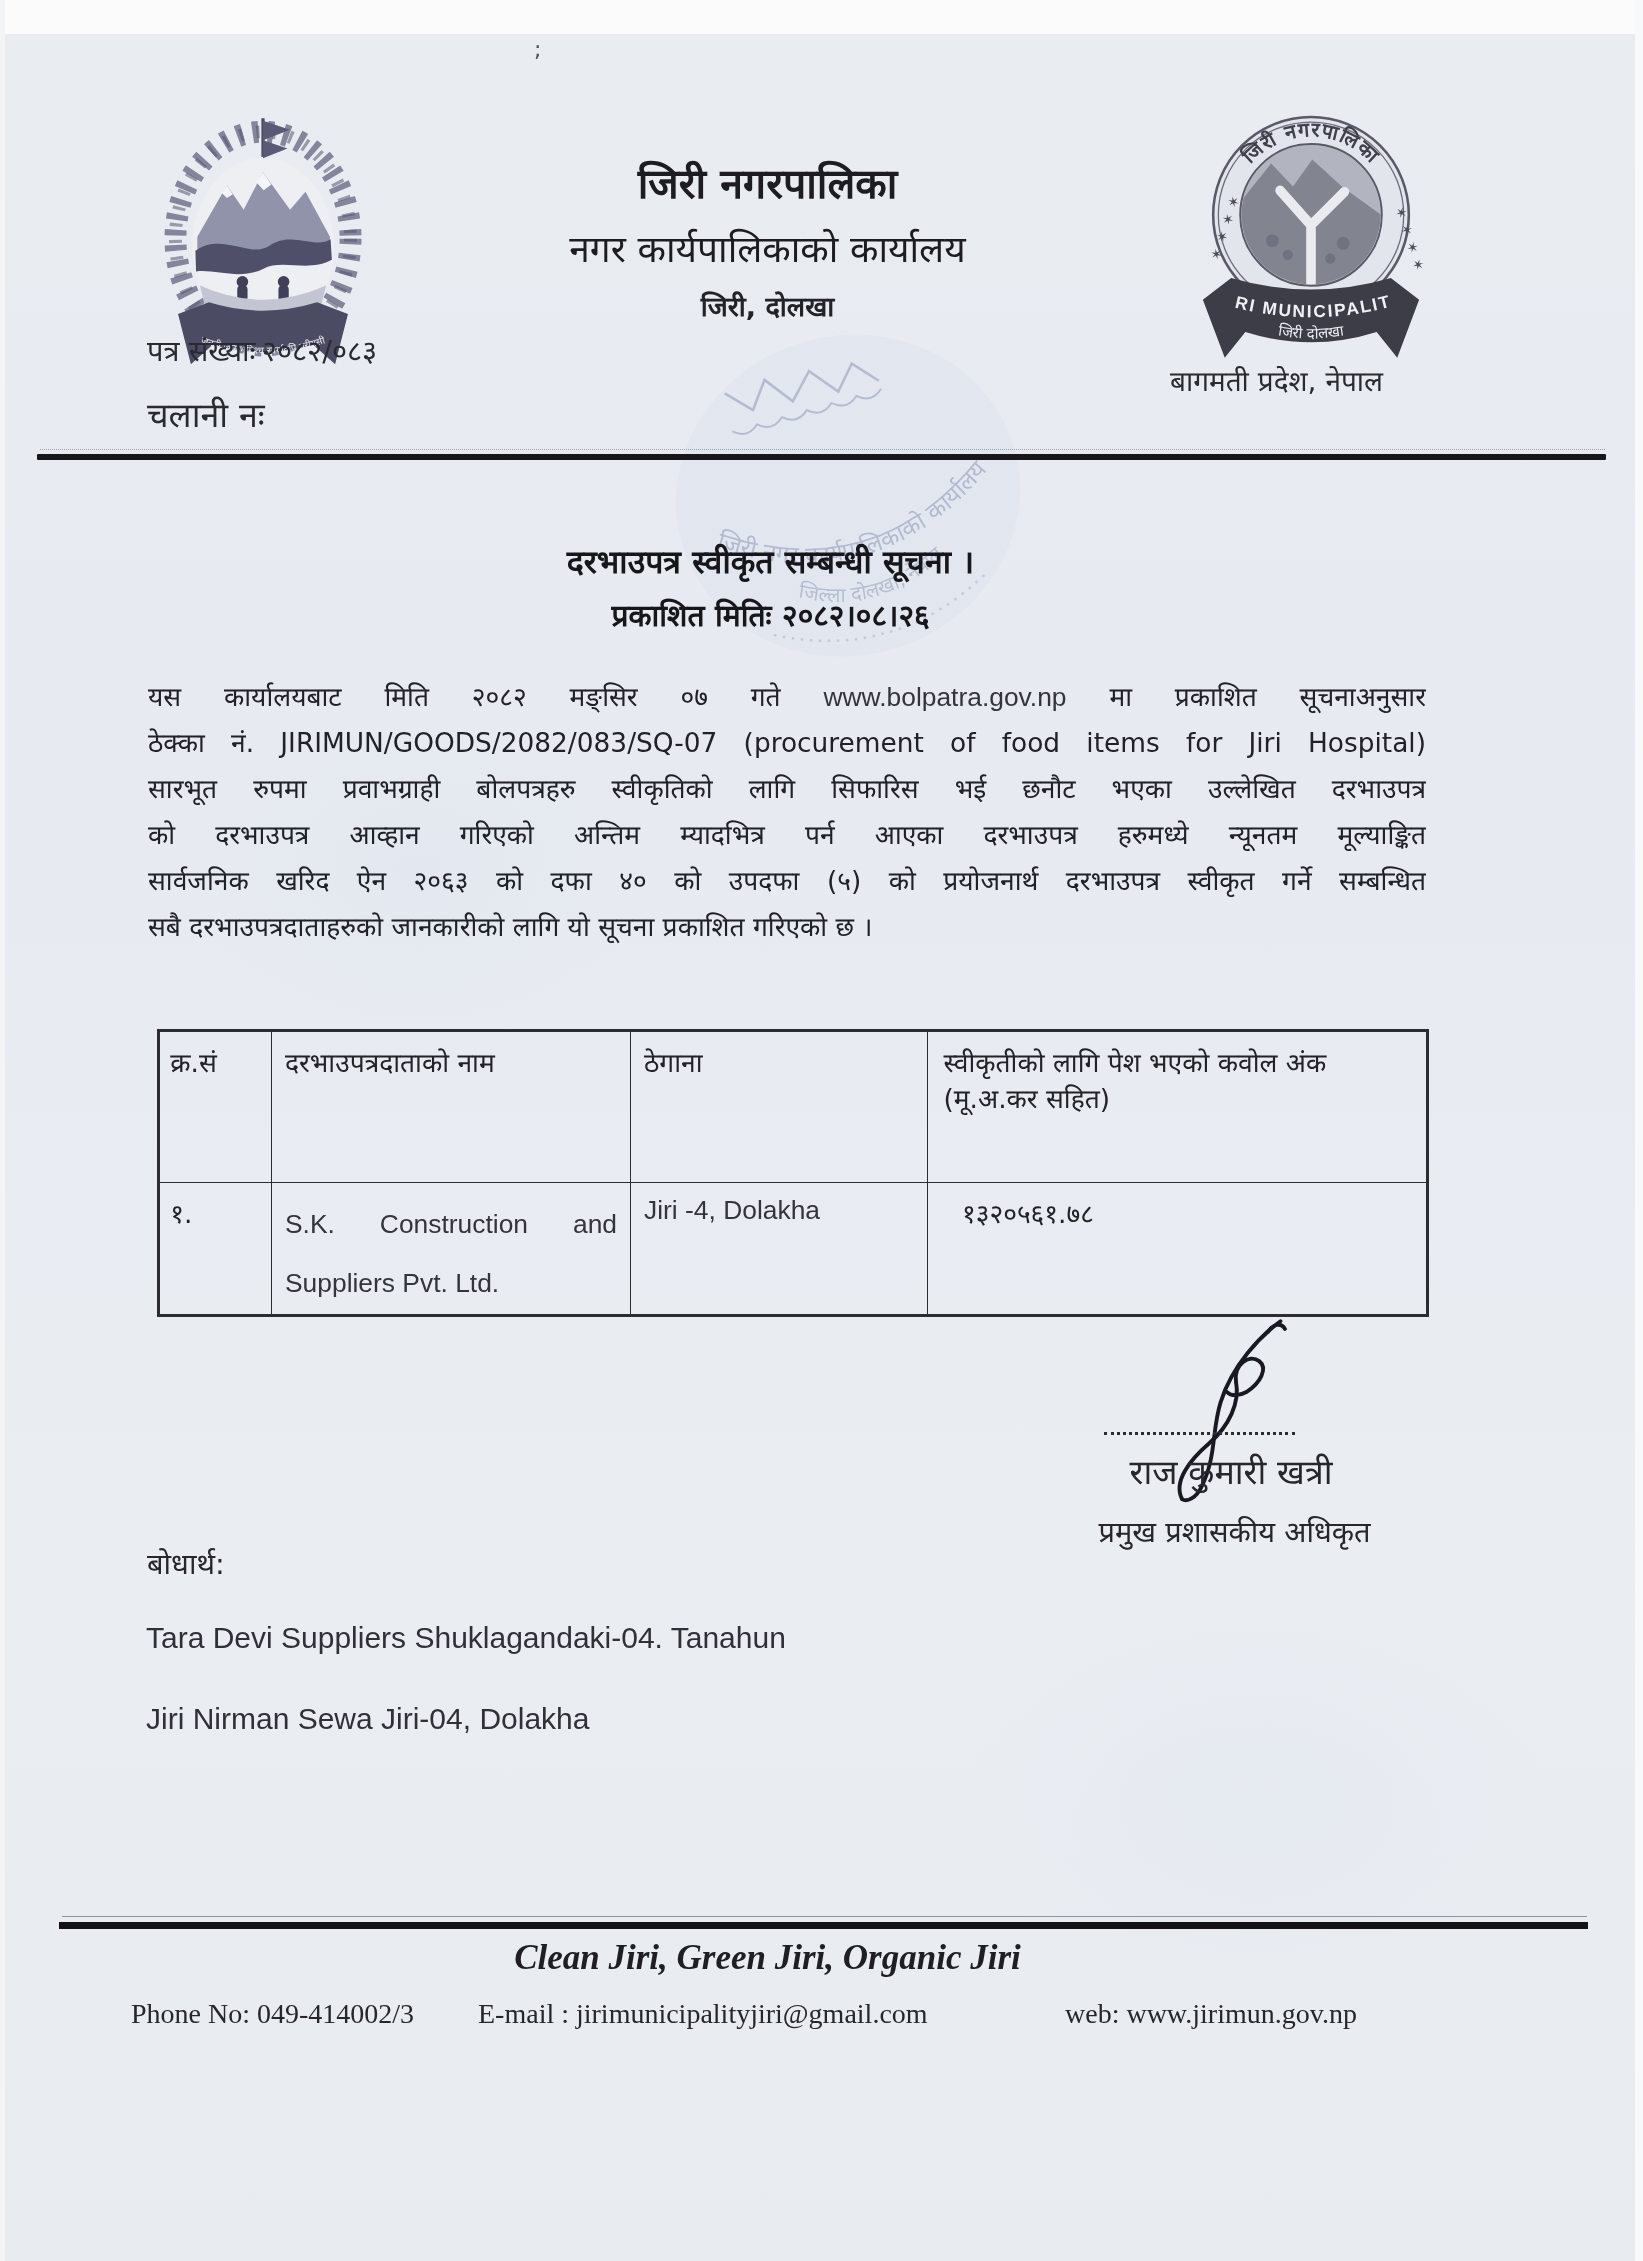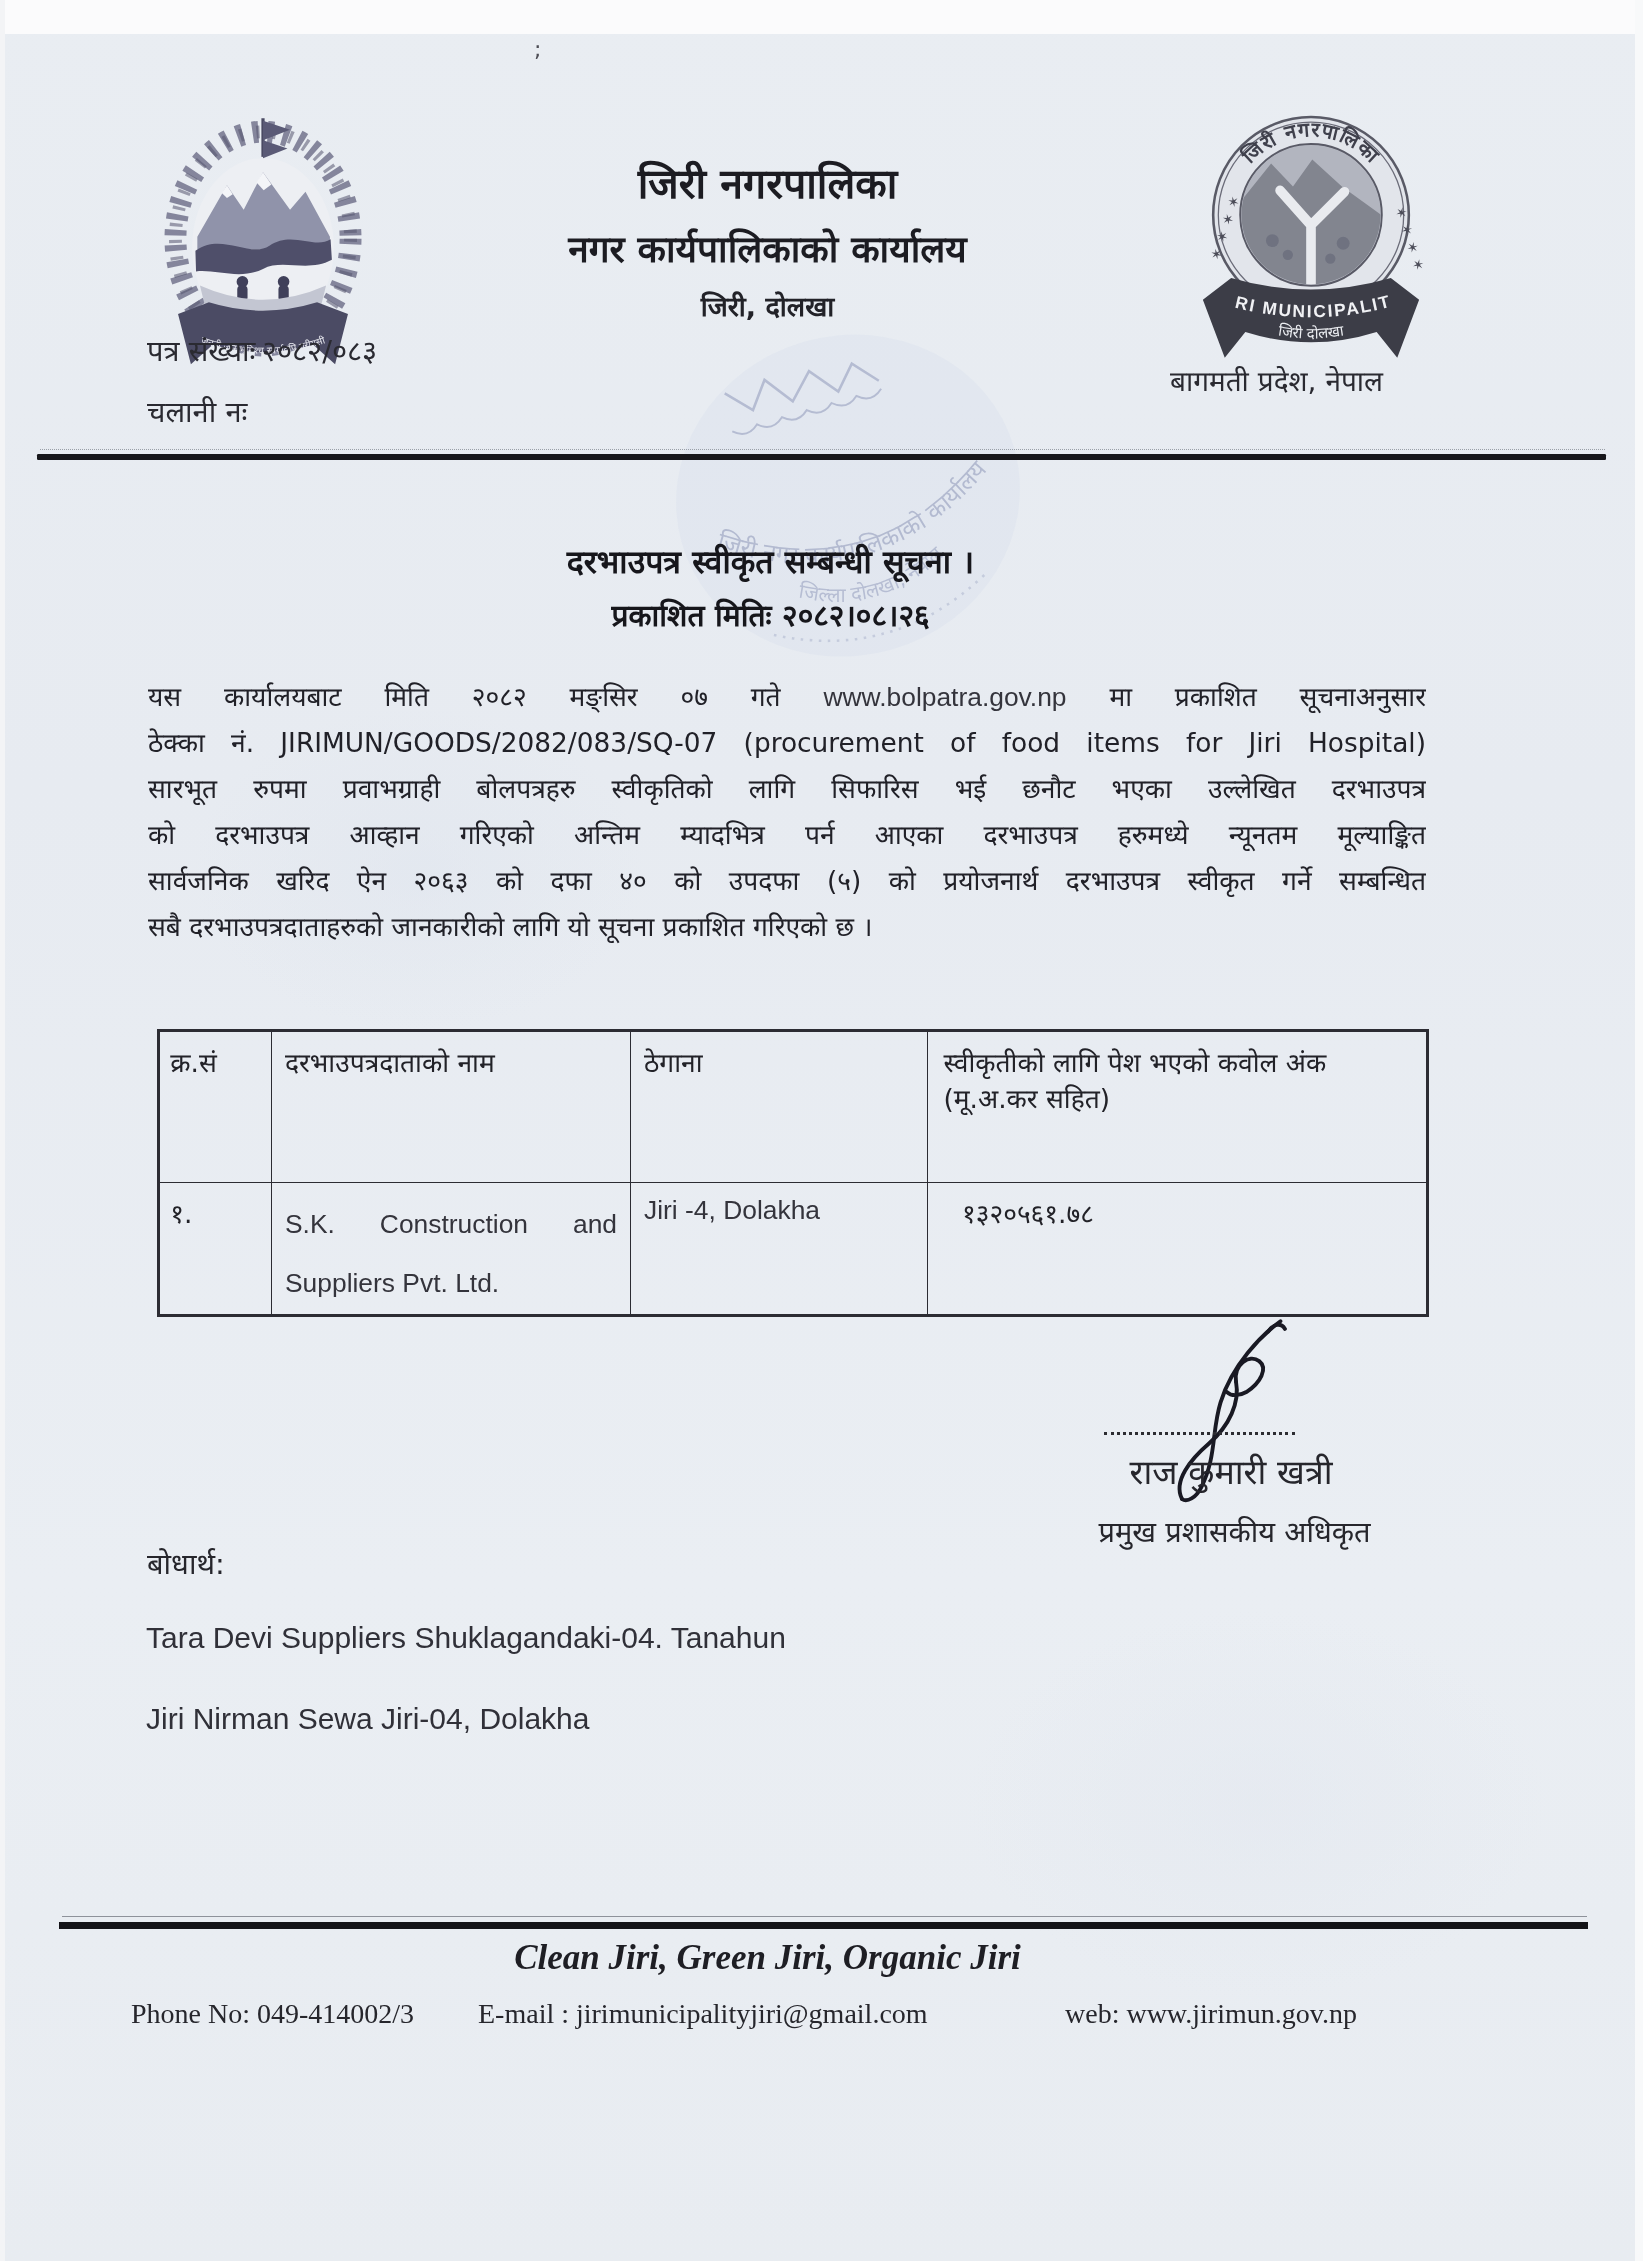--- a/index.html
+++ b/index.html
@@ -14,26 +14,26 @@
   .edge-left{position:absolute;left:0;top:0;width:4.5px;height:100%;background:#f3f4f6;}
   .stray{position:absolute;left:534px;top:37px;font-size:22px;color:#4d4d55;}
 
   .emblem-svg{position:absolute;left:160px;top:113px;}
   .seal-svg{position:absolute;left:1190px;top:99px;}
   .stamp-svg{position:absolute;left:648px;top:302px;opacity:.52;}
   .signature-svg{position:absolute;left:1142px;top:1312px;}
 
   .header-center{position:absolute;left:413px;top:159px;width:709px;text-align:center;}
   .h-muni{font-size:41px;font-weight:700;color:#1c1c22;line-height:50px;}
-  .h-office{font-size:37px;font-weight:700;color:#1c1c22;line-height:46px;margin-top:18px;}
+  .h-office{font-size:37px;font-weight:400;color:#1c1c22;line-height:46px;margin-top:18px;}
   .h-place{font-size:27px;font-weight:700;color:#222228;margin-top:14px;}
 
   .letter-no{position:absolute;left:147px;top:330px;font-size:29px;color:#2a2a31;}
   .letter-no .val{margin-left:6.4px;}
-  .dispatch-no{position:absolute;left:147px;top:391px;font-size:29px;color:#2a2a31;}
+  .dispatch-no{position:absolute;left:147px;top:391px;font-size:34px;color:#2a2a31;}
   .province{position:absolute;left:1141px;top:361px;width:271px;text-align:center;font-size:28px;color:#2a2a31;}
 
   .top-rule-dotted{position:absolute;left:40px;top:449px;width:1565px;border-top:1.9px dotted #9aa0a8;}
   .top-rule{position:absolute;left:37px;top:454px;width:1569px;height:6.4px;background:#17171b;border-radius:1.3px;}
 
   .notice-head{position:absolute;left:419px;top:539px;width:703px;text-align:center;}
   .notice-title{font-size:32px;font-weight:700;color:#16161b;line-height:46px;}
   .notice-date{font-size:30px;font-weight:700;color:#16161b;margin-top:9px;}
 
   .body-text{position:absolute;left:148px;top:674px;width:1278px;font-size:26.4px;color:#212128;}

